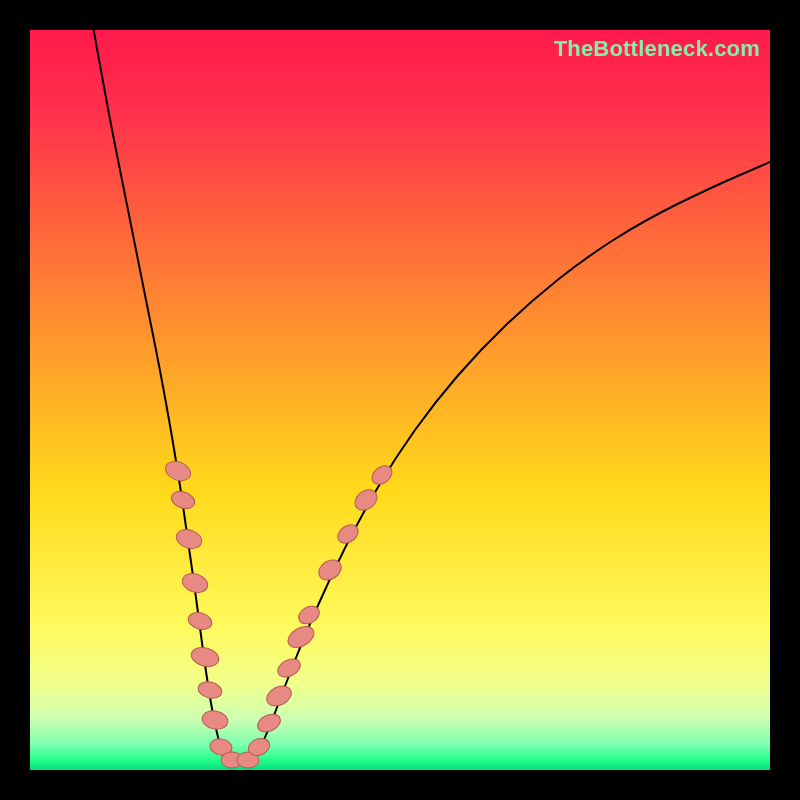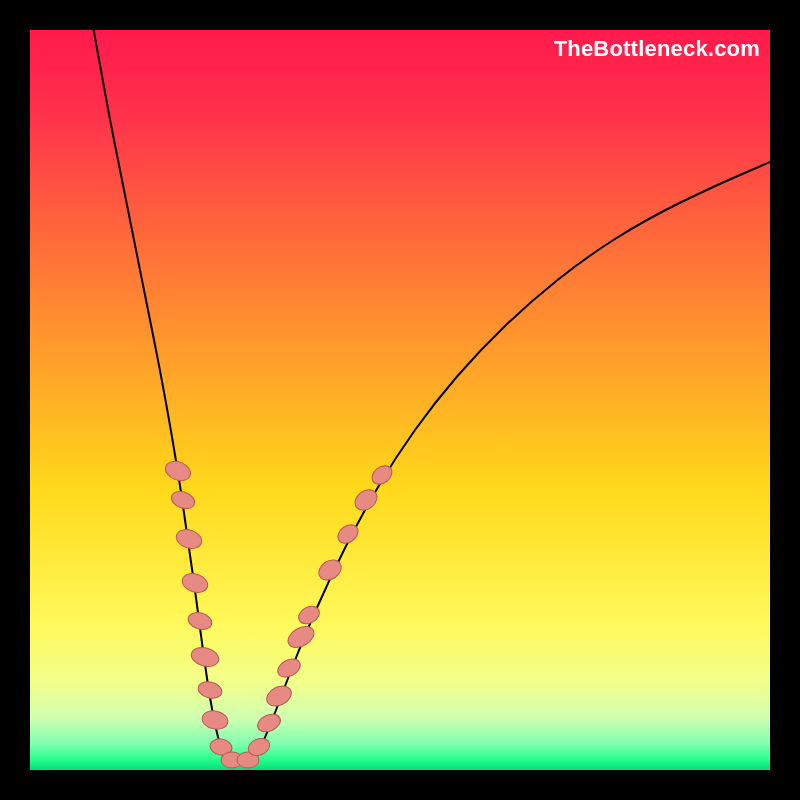--- a/index.html
+++ b/index.html
@@ -28,21 +28,21 @@
     position: absolute;
     inset: 0;
   }
   .watermark {
     position: absolute;
     top: 6px;
     right: 10px;
     font-family: Arial, Helvetica, sans-serif;
     font-size: 22px;
     font-weight: 700;
-    color: #ffffff;
+    color: #86efac;
     letter-spacing: 0.2px;
     user-select: none;
   }
   svg.curve {
     position: absolute;
     inset: 0;
     width: 100%;
     height: 100%;
   }
   .bead {

